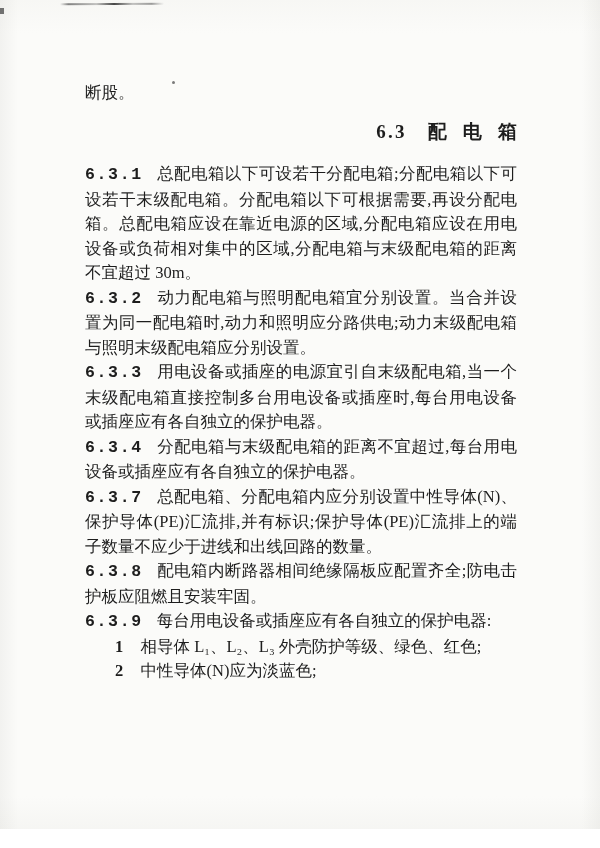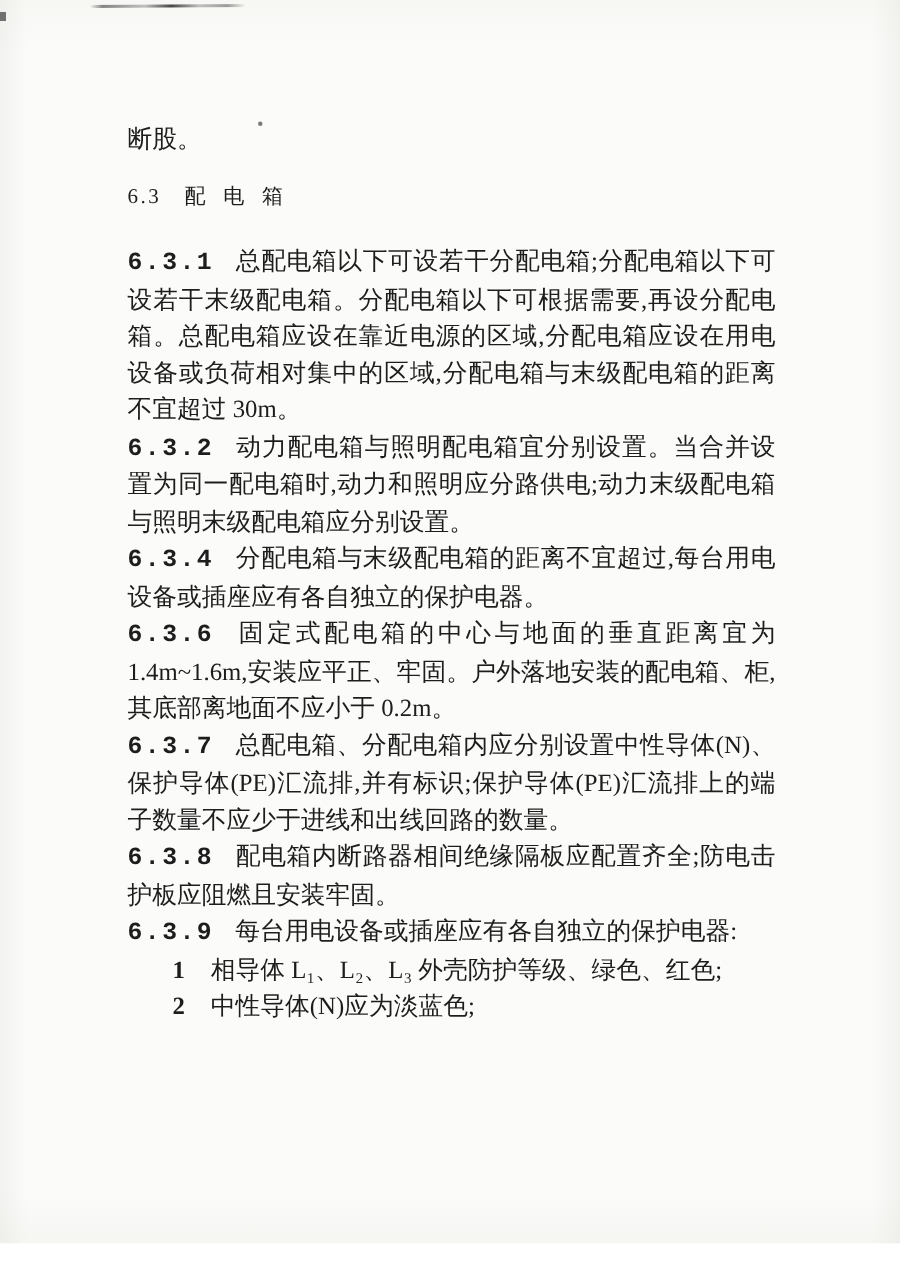--- a/index.html
+++ b/index.html
@@ -30,23 +30,23 @@
     position: absolute;
     left: 85px; top: 80px; width: 432px;
   }
   .fragment {
     margin: 0;
     font-size: 16.5px;
     line-height: 25px;
   }
   .section-heading {
     margin: 14px 0 0 0;
-    text-align: left;
-    font-size: 14px;
-    font-weight: normal;
+    text-align: right;
+    font-size: 19px;
+    font-weight: bold;
     line-height: 26px;
     white-space: nowrap;
   }
   .heading-num { margin-right: 1.1em; letter-spacing: 0.12em; }
   .heading-title { letter-spacing: 0.85em; margin-right: -0.85em; }
 
   .clauses {
     margin-top: 17px;
     font-size: 16.5px;
     line-height: 24.5px;
@@ -76,22 +76,22 @@
 
     <p class="fragment">断股。</p>
 
     <h2 class="section-heading">
       <span class="heading-num">6.3</span><span class="heading-title">配电箱</span>
     </h2>
 
     <div class="clauses">
       <p class="clause"><span class="clause-num">6.3.1</span><span>总配电箱以下可设若干分配电箱;分配电箱以下可设若干末级配电箱。分配电箱以下可根据需要,再设分配电箱。总配电箱应设在靠近电源的区域,分配电箱应设在用电设备或负荷相对集中的区域,分配电箱与末级配电箱的距离不宜超过 30m。</span></p>
       <p class="clause"><span class="clause-num">6.3.2</span><span>动力配电箱与照明配电箱宜分别设置。当合并设置为同一配电箱时,动力和照明应分路供电;动力末级配电箱与照明末级配电箱应分别设置。</span></p>
+      <p class="clause"><span class="clause-num">6.3.3</span><span>用电设备或插座的电源宜引自末级配电箱,当一个末级配电箱直接控制多台用电设备或插座时,每台用电设备或插座应有各自独立的保护电器。</span></p>
       <p class="clause"><span class="clause-num">6.3.4</span><span>分配电箱与末级配电箱的距离不宜超过,每台用电设备或插座应有各自独立的保护电器。</span></p>
-      <p class="clause"><span class="clause-num">6.3.6</span><span>固定式配电箱的中心与地面的垂直距离宜为 1.4m~1.6m,安装应平正、牢固。户外落地安装的配电箱、柜,其底部离地面不应小于 0.2m。</span></p>
       <p class="clause"><span class="clause-num">6.3.7</span><span>总配电箱、分配电箱内应分别设置中性导体(N)、保护导体(PE)汇流排,并有标识;保护导体(PE)汇流排上的端子数量不应少于进线和出线回路的数量。</span></p>
       <p class="clause"><span class="clause-num">6.3.8</span><span>配电箱内断路器相间绝缘隔板应配置齐全;防电击护板应阻燃且安装牢固。</span></p>
       <p class="clause"><span class="clause-num">6.3.9</span><span>每台用电设备或插座应有各自独立的保护电器:</span></p>
 
       <p class="sub-item"><span class="sub-num">1</span><span>相导体 L₁、L₂、L₃ 外壳防护等级、绿色、红色;</span></p>
       <p class="sub-item"><span class="sub-num">2</span><span>中性导体(N)应为淡蓝色;</span></p>
     </div>
 
 
   </div>

